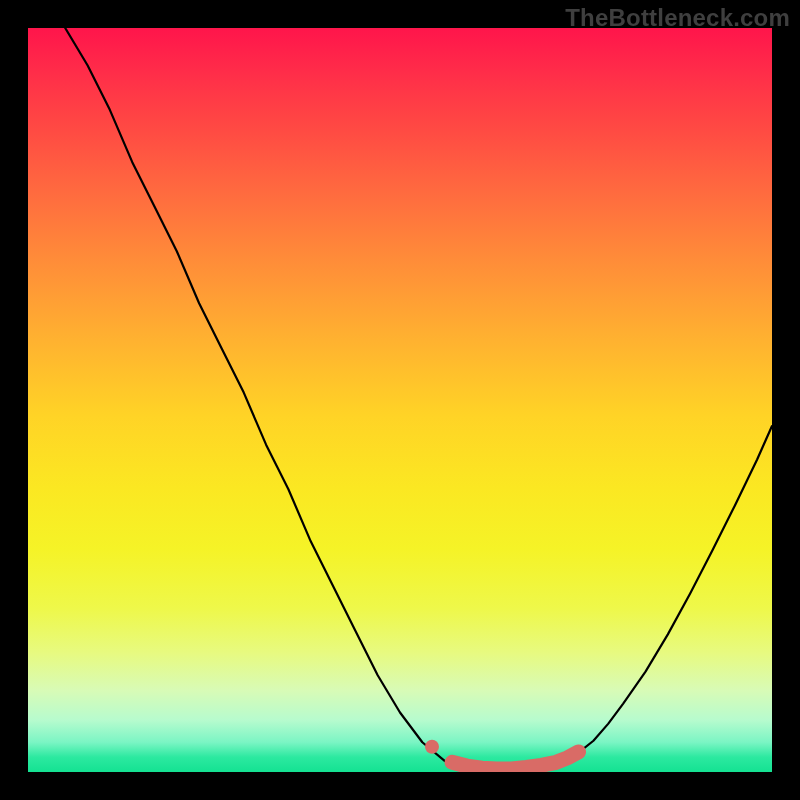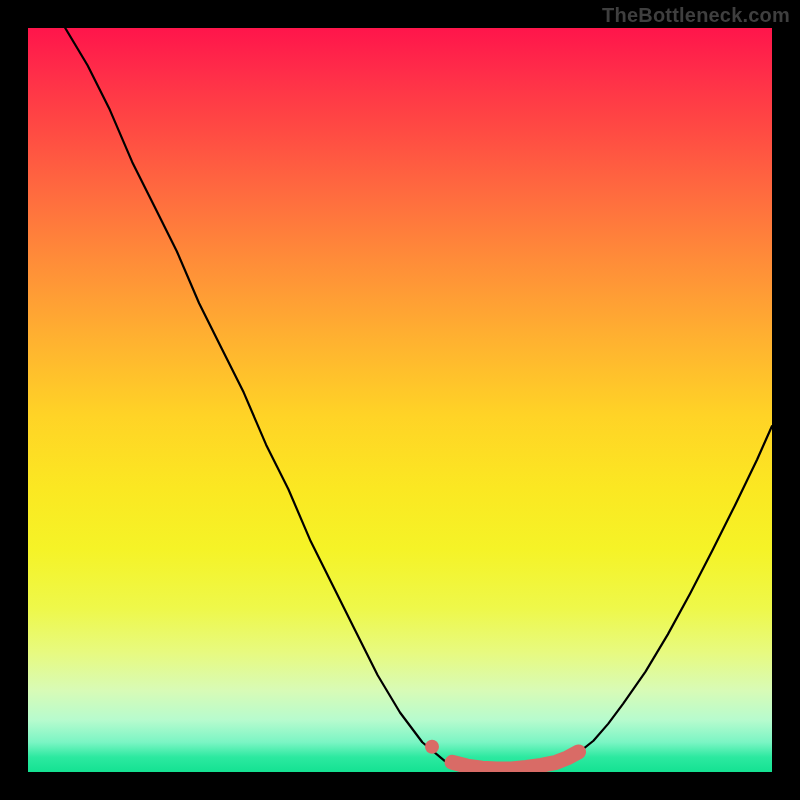--- a/index.html
+++ b/index.html
@@ -71,21 +71,21 @@
     stroke-linejoin: round;
   }
   .highlight-dot {
     fill: #d96b66;
   }
   .watermark {
     position: absolute;
     top: 4px;
     right: 10px;
     color: #3f3f3f;
-    font-size: 20px;
+    font-size: 24px;
     font-weight: 600;
     letter-spacing: 0.2px;
   }
 </style>
 </head>
 <body>
 
 <div class="frame">
   <div class="plot">
     <div class="gradient"></div>

